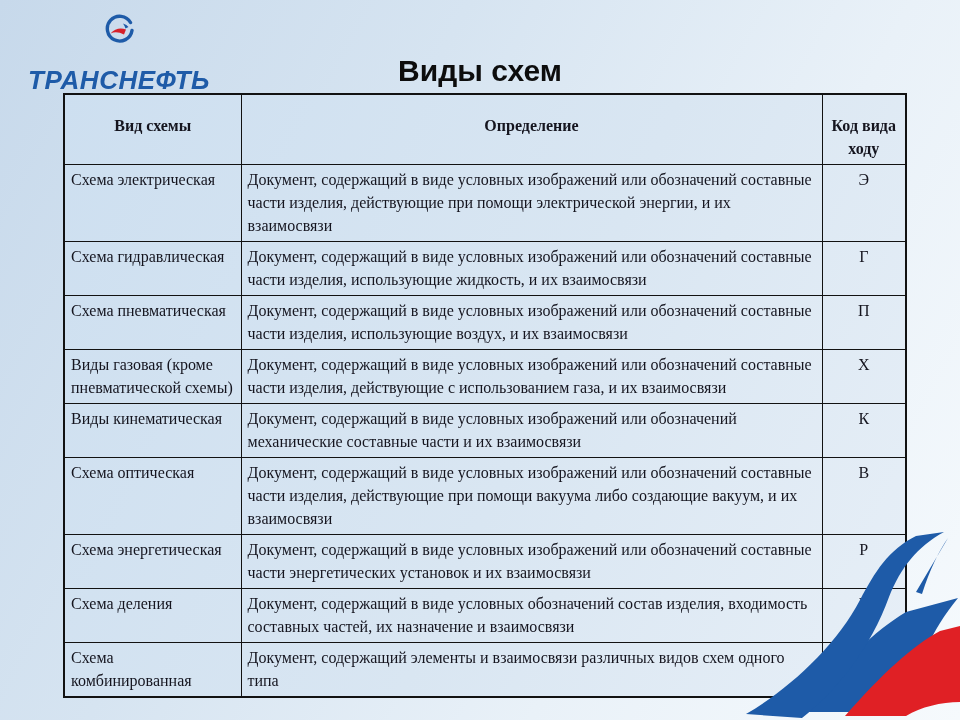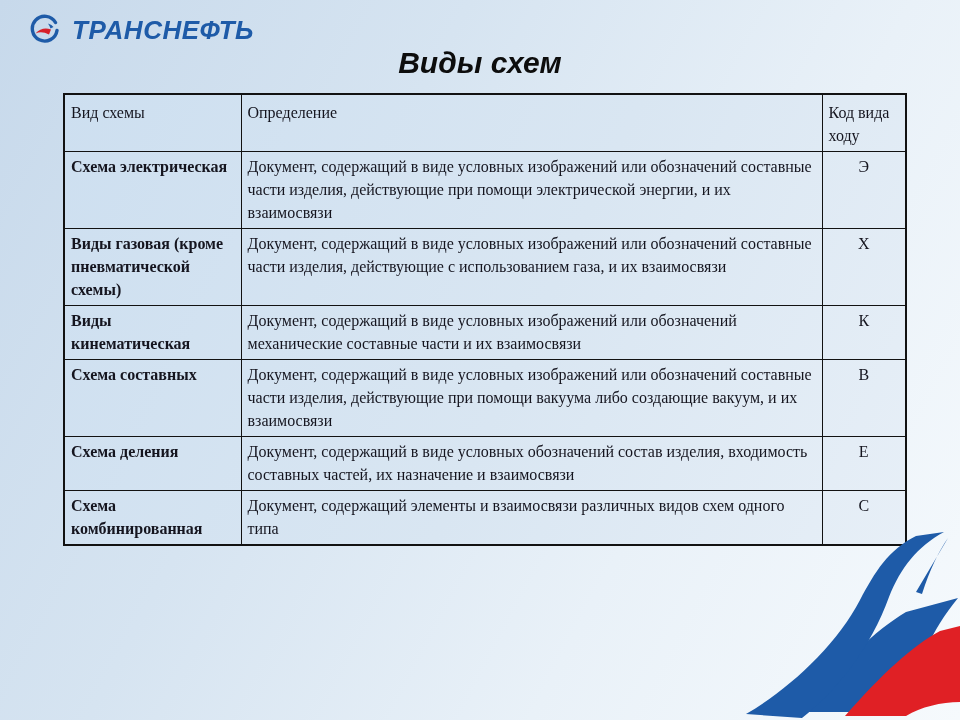--- a/index.html
+++ b/index.html
@@ -14,42 +14,42 @@
     background: linear-gradient(118deg, #c7d9eb 0%, #d6e4f1 35%, #e9f1f8 68%, #f6fafd 100%);
   }
 
   
   .logo {
     position: absolute;
     top: 14px;
     left: 28px;
     display: flex;
     align-items: center;
-    gap: 12px;
+    gap: 19px;
+    flex-direction: column;
   }
   .logo-icon { width: 32px; height: 32px; }
   .logo-text {
     color: #1e5ba8;
     font-size: 26px;
     font-weight: bold;
     font-style: italic;
     letter-spacing: 0.5px;
   }
 
   
   .page-title {
     position: absolute;
-    top: 46px;
+    top: 54px;
     left: 0;
     width: 100%;
     text-align: center;
     font-size: 30px;
     font-weight: bold;
     color: #0d0d0d;
-    font-style: italic;
   }
 
   
   .schema-table {
     position: absolute;
     left: 63px;
     top: 93px;
     width: 842px;
     border-collapse: collapse;
     table-layout: fixed;
@@ -62,23 +62,23 @@
   }
   .schema-table th, .schema-table td {
     border: 1.6px solid #121212;
     vertical-align: top;
     padding: 3px 6px 4px 6px;
   }
   .schema-table { border: 2px solid #121212; }
   .col-type  { width: 177px; }
   .col-def   { width: 581px; }
   .col-code  { width: 84px; }
-  .schema-table th { font-weight: normal; text-align: left; padding-top: 6px; }
+  .schema-table th { font-weight: bold; text-align: center; padding-top: 19px; }
   th.h-type { height: 47px; }
-  td.c-type { text-align: left; font-weight: bold; }
+  td.c-type { text-align: left; }
   td.c-def  { text-align: left; }
   td.c-code { text-align: center; }
 
   
   .decoration {
     position: absolute;
     left: 690px;
     top: 450px;
     width: 270px;
     height: 270px;
@@ -115,41 +115,56 @@
         <th>Код вида ходу</th>
       </tr>
     </thead>
     <tbody>
     <tr style="height: 57px;">
       <td class="c-type">Схема электрическая</td>
       <td class="c-def">Документ, содержащий в виде условных изображений или обозначений составные части изделия, действующие при помощи электрической энергии, и их взаимосвязи</td>
       <td class="c-code">Э</td>
     </tr>
 
+    <tr style="height: 51px;">
+      <td class="c-type">Схема гидравлическая</td>
+      <td class="c-def">Документ, содержащий в виде условных изображений или обозначений составные части изделия, использующие жидкость, и их взаимосвязи</td>
+      <td class="c-code">Г</td>
+    </tr>
 
+    <tr style="height: 48px;">
+      <td class="c-type">Схема пневматическая</td>
+      <td class="c-def">Документ, содержащий в виде условных изображений или обозначений составные части изделия, использующие воздух, и их взаимосвязи</td>
+      <td class="c-code">П</td>
+    </tr>
 
     <tr style="height: 52px;">
       <td class="c-type">Виды газовая (кроме пневматической схемы)</td>
       <td class="c-def">Документ, содержащий в виде условных изображений или обозначений составные части изделия, действующие с использованием газа, и их взаимосвязи</td>
       <td class="c-code">Х</td>
     </tr>
 
     <tr style="height: 50px;">
       <td class="c-type">Виды кинематическая</td>
       <td class="c-def">Документ, содержащий в виде условных изображений или обозначений механические составные части и их взаимосвязи</td>
       <td class="c-code">К</td>
     </tr>
 
     <tr style="height: 72px;">
-      <td class="c-type">Схема составных</td>
+      <td class="c-type">Схема оптическая</td>
       <td class="c-def">Документ, содержащий в виде условных изображений или обозначений составные части изделия, действующие при помощи вакуума либо создающие вакуум, и их взаимосвязи</td>
       <td class="c-code">В</td>
     </tr>
 
 
+    <tr style="height: 50px;">
+      <td class="c-type">Схема энергетическая</td>
+      <td class="c-def">Документ, содержащий в виде условных изображений или обозначений составные части энергетических установок и их взаимосвязи</td>
+      <td class="c-code">Р</td>
+    </tr>
 
     <tr style="height: 52px;">
       <td class="c-type">Схема деления</td>
       <td class="c-def">Документ, содержащий в виде условных обозначений состав изделия, входимость составных частей, их назначение и взаимосвязи</td>
       <td class="c-code">Е</td>
     </tr>
 
     <tr style="height: 33px;">
       <td class="c-type">Схема комбинированная</td>
       <td class="c-def">Документ, содержащий элементы и взаимосвязи различных видов схем одного типа</td>

